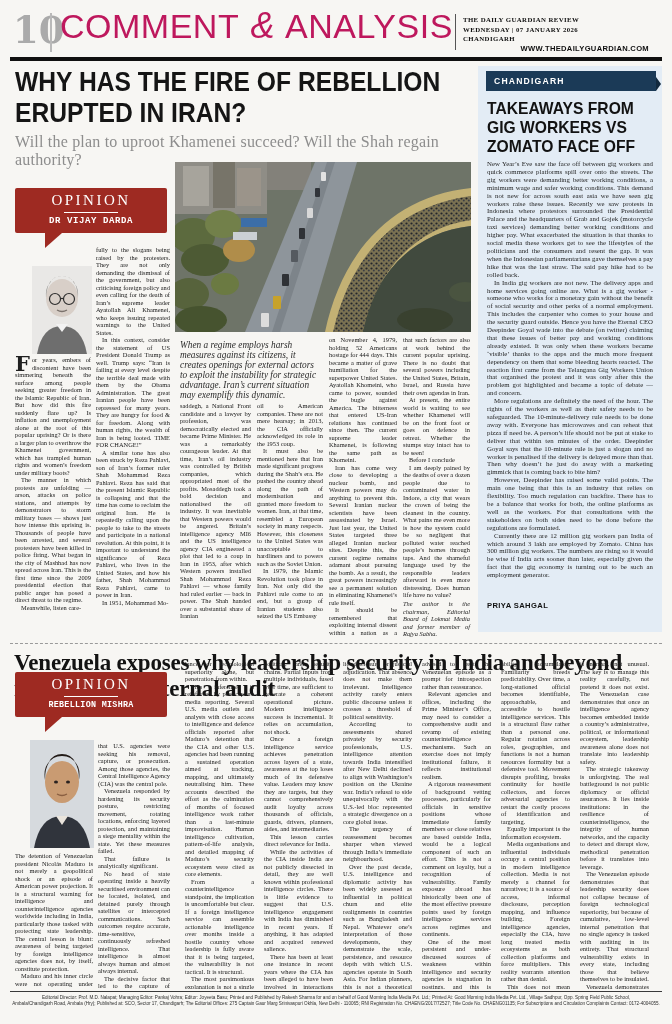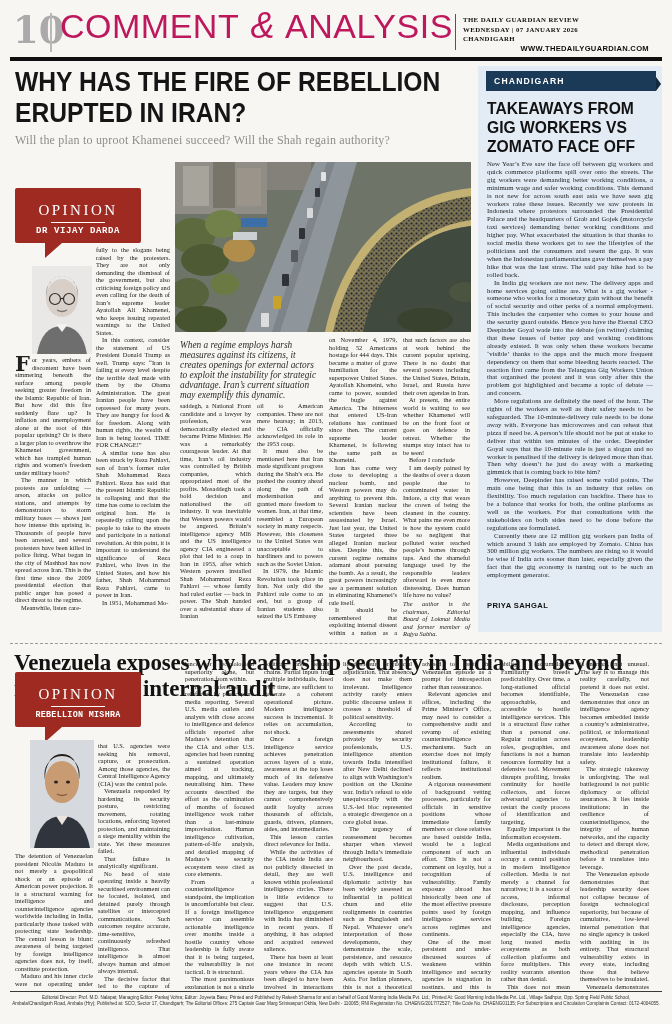--- a/index.html
+++ b/index.html
@@ -12,24 +12,24 @@
   .hrule-v1{left:50px;top:13px;width:2px;height:39px;background:#b9b9b9}
   .masthead{left:60px;top:5px;font-family:Liberation Sans, sans-serif;font-size:34px;color:#be185d;letter-spacing:.5px;white-space:nowrap}
   .masthead .amp{font-style:italic;font-size:36px;padding:0 2px}
   .hrule-v2{left:455px;top:14px;width:1px;height:36px;background:#555}
   .pubinfo{left:463px;top:15px;font-family:"Liberation Serif",serif;font-size:6.8px;font-weight:bold;line-height:9.5px;letter-spacing:.4px;color:#111}
   .website{right:23px;top:44px;font-family:"Liberation Sans",sans-serif;font-size:7.6px;font-weight:bold;letter-spacing:.3px;color:#101010}
   .thickbar{left:10px;right:10px;top:57px;height:4px;background:#101010}
 
   
   .a1-h1{left:15px;top:66px;width:530px;font-family:"Liberation Sans",sans-serif;font-size:28px;line-height:31px;font-weight:bold;color:#151515;transform:scaleX(.88);transform-origin:0 0;letter-spacing:0}
-  .a1-sub{left:15px;top:133px;width:470px;font-size:12px;color:#8d8d8d;letter-spacing:.2px}
-
-  
-  .bubble{width:126px;background:#9e2a22;border-radius:2px;text-align:center;color:#fff;padding-top:14px}
+  .a1-sub{left:15px;top:133px;width:470px;font-size:16px;color:#8d8d8d;letter-spacing:.2px}
+
+  
+  .bubble{width:152px;background:#9e2a22;border-radius:2px;text-align:center;color:#fff;padding-top:4px}
   .bubble .op{font-family:"Liberation Serif",serif;font-size:15px;letter-spacing:2.5px}
   .bubble .ln{width:54px;height:1px;background:#fff;margin:3px auto}
   .bubble .auth{font-family:Liberation Mono, monospace;font-weight:bold;font-size:9px;letter-spacing:.6px;padding-bottom:7px}
   .bubble::after{content:"";position:absolute;left:30px;top:100%;width:0;height:0;border-top:15px solid #9e2a22;border-right:17px solid transparent}
   .bub1{left:15px;top:188px}
   .bub2{left:15px;top:672px}
   .bub2 .auth{font-size:8.4px;letter-spacing:.3px}
 
   
   .bt{position:absolute;font-size:6.4px;line-height:7.5px;text-align:justify;color:#202020;overflow:hidden}

